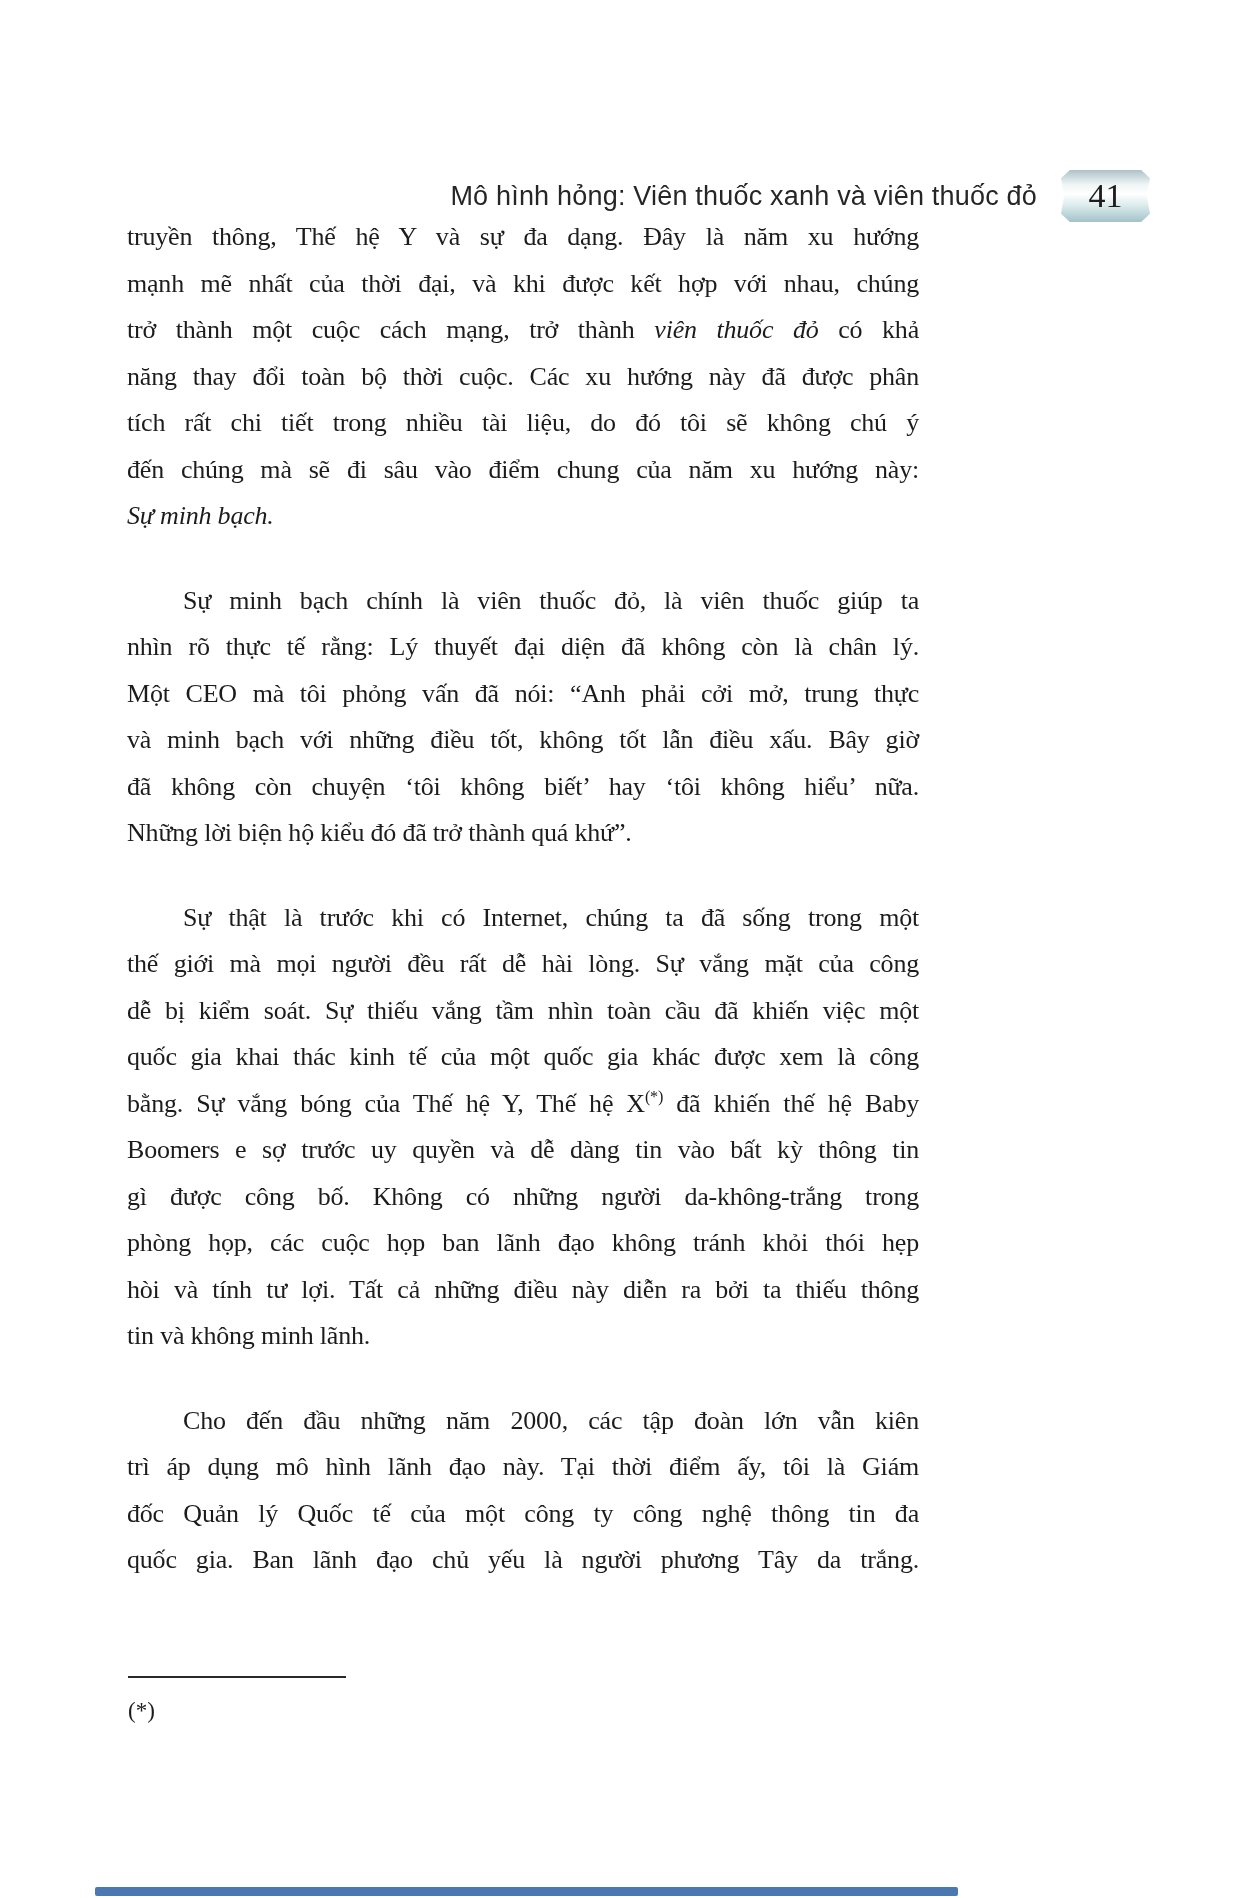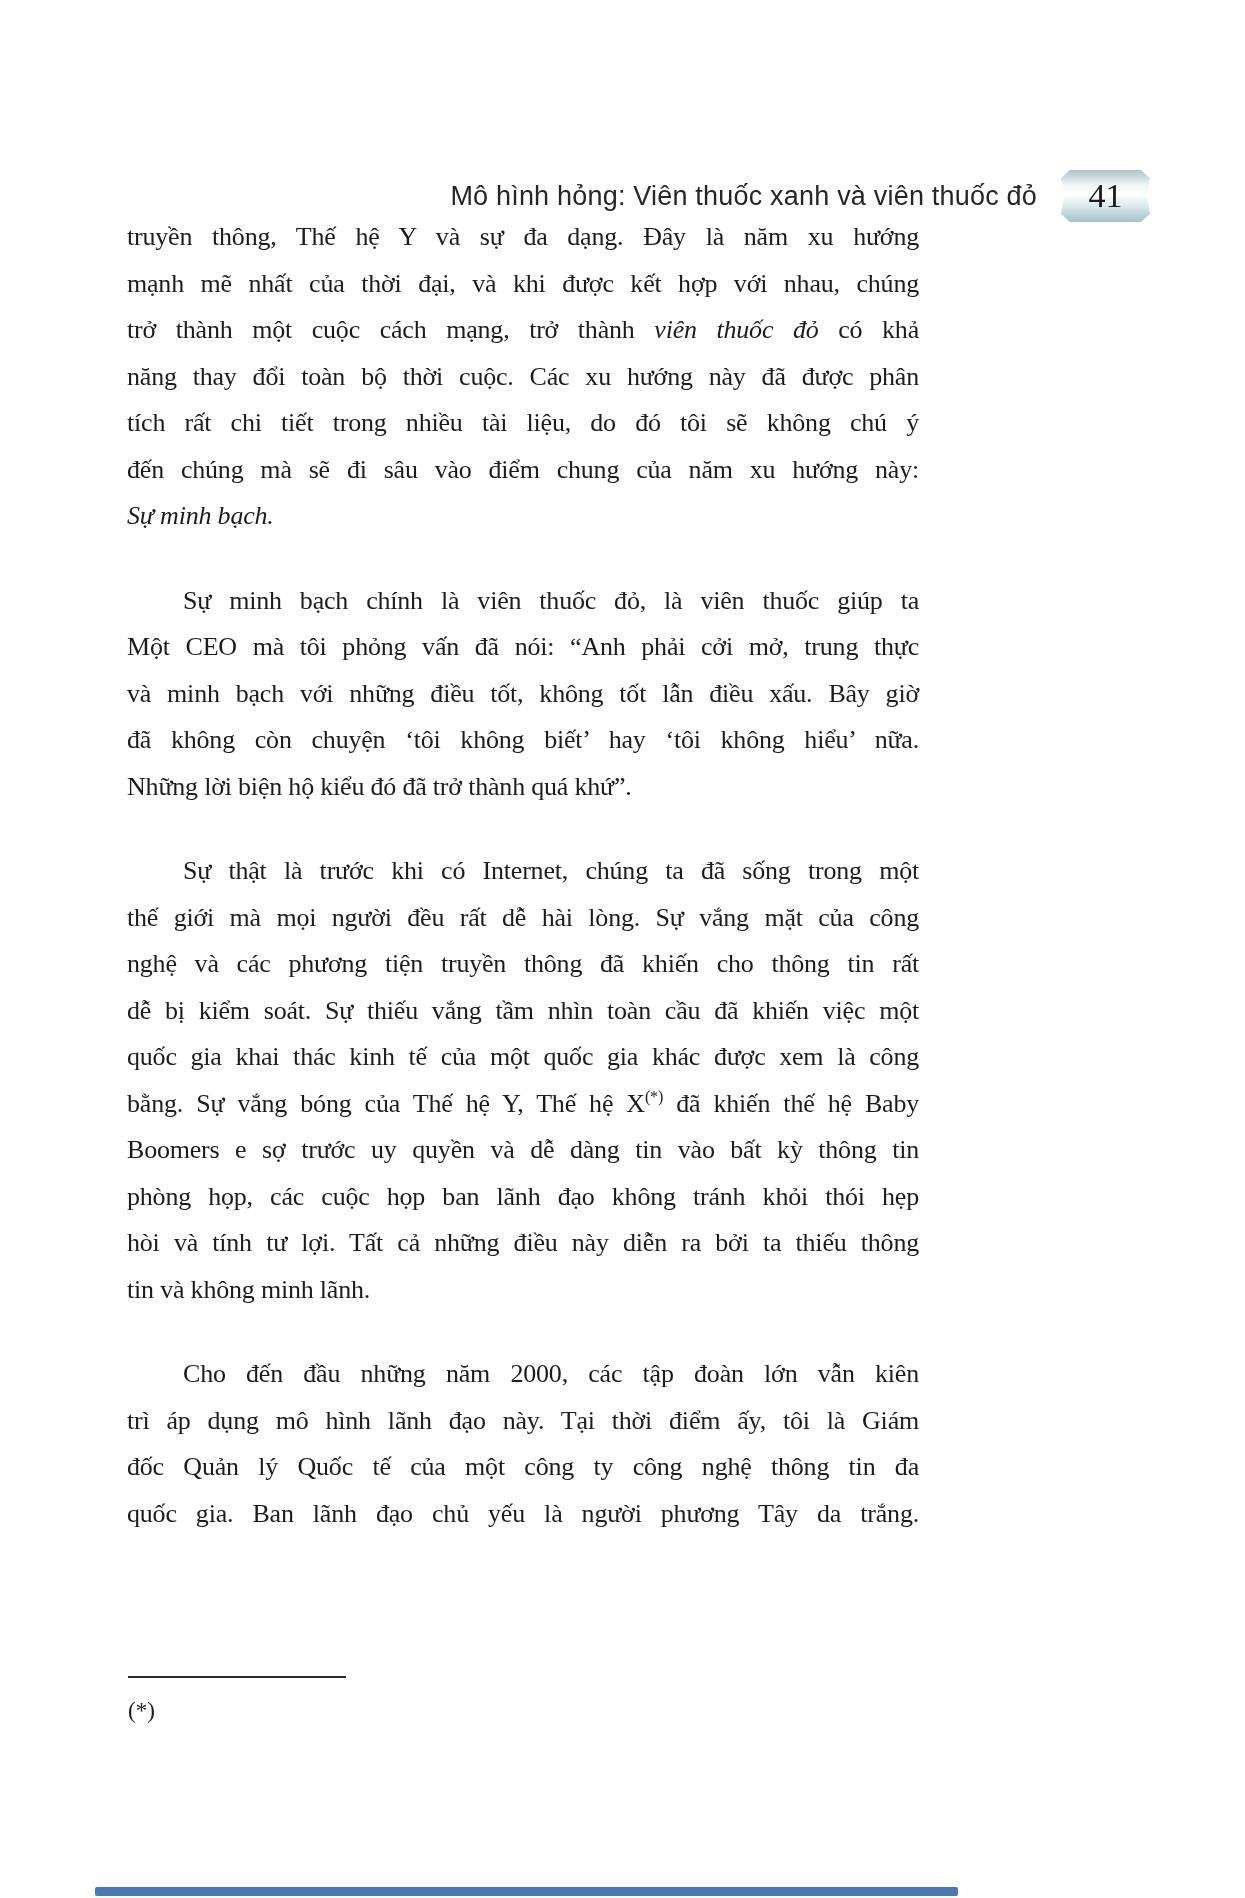--- a/index.html
+++ b/index.html
@@ -121,33 +121,34 @@
         <div class="line">truyền thông, Thế hệ Y và sự đa dạng. Đây là năm xu hướng</div>
         <div class="line">mạnh mẽ nhất của thời đại, và khi được kết hợp với nhau, chúng</div>
         <div class="line">trở thành một cuộc cách mạng, trở thành <i>viên thuốc đỏ</i> có khả</div>
         <div class="line">năng thay đổi toàn bộ thời cuộc. Các xu hướng này đã được phân</div>
         <div class="line">tích rất chi tiết trong nhiều tài liệu, do đó tôi sẽ không chú ý</div>
         <div class="line">đến chúng mà sẽ đi sâu vào điểm chung của năm xu hướng này:</div>
         <div class="line short"><i>Sự minh bạch.</i></div>
       </div>
       <div class="paragraph">
         <div class="line indent">Sự minh bạch chính là viên thuốc đỏ, là viên thuốc giúp ta</div>
+        <div class="line">nhìn rõ thực tế rằng: Lý thuyết đại diện đã không còn là chân lý.</div>
         <div class="line">Một CEO mà tôi phỏng vấn đã nói: “Anh phải cởi mở, trung thực</div>
         <div class="line">và minh bạch với những điều tốt, không tốt lẫn điều xấu. Bây giờ</div>
         <div class="line">đã không còn chuyện ‘tôi không biết’ hay ‘tôi không hiểu’ nữa.</div>
         <div class="line short">Những lời biện hộ kiểu đó đã trở thành quá khứ”.</div>
       </div>
       <div class="paragraph">
         <div class="line indent">Sự thật là trước khi có Internet, chúng ta đã sống trong một</div>
         <div class="line">thế giới mà mọi người đều rất dễ hài lòng. Sự vắng mặt của công</div>
-        <div class="line">nghệ và các phương tiện truyền thông đã khiến cho thông tin rất</div>
         <div class="line">dễ bị kiểm soát. Sự thiếu vắng tầm nhìn toàn cầu đã khiến việc một</div>
         <div class="line">quốc gia khai thác kinh tế của một quốc gia khác được xem là công</div>
         <div class="line">bằng. Sự vắng bóng của Thế hệ Y, Thế hệ X<sup>(*)</sup> đã khiến thế hệ Baby</div>
         <div class="line">Boomers e sợ trước uy quyền và dễ dàng tin vào bất kỳ thông tin</div>
+        <div class="line">gì được công bố. Không có những người da-không-trắng trong</div>
         <div class="line">phòng họp, các cuộc họp ban lãnh đạo không tránh khỏi thói hẹp</div>
         <div class="line">hòi và tính tư lợi. Tất cả những điều này diễn ra bởi ta thiếu thông</div>
         <div class="line short">tin và không minh lãnh.</div>
       </div>
       <div class="paragraph">
         <div class="line indent">Cho đến đầu những năm 2000, các tập đoàn lớn vẫn kiên</div>
         <div class="line">trì áp dụng mô hình lãnh đạo này. Tại thời điểm ấy, tôi là Giám</div>
         <div class="line">đốc Quản lý Quốc tế của một công ty công nghệ thông tin đa</div>
         <div class="line">quốc gia. Ban lãnh đạo chủ yếu là người phương Tây da trắng.</div>
       </div>

